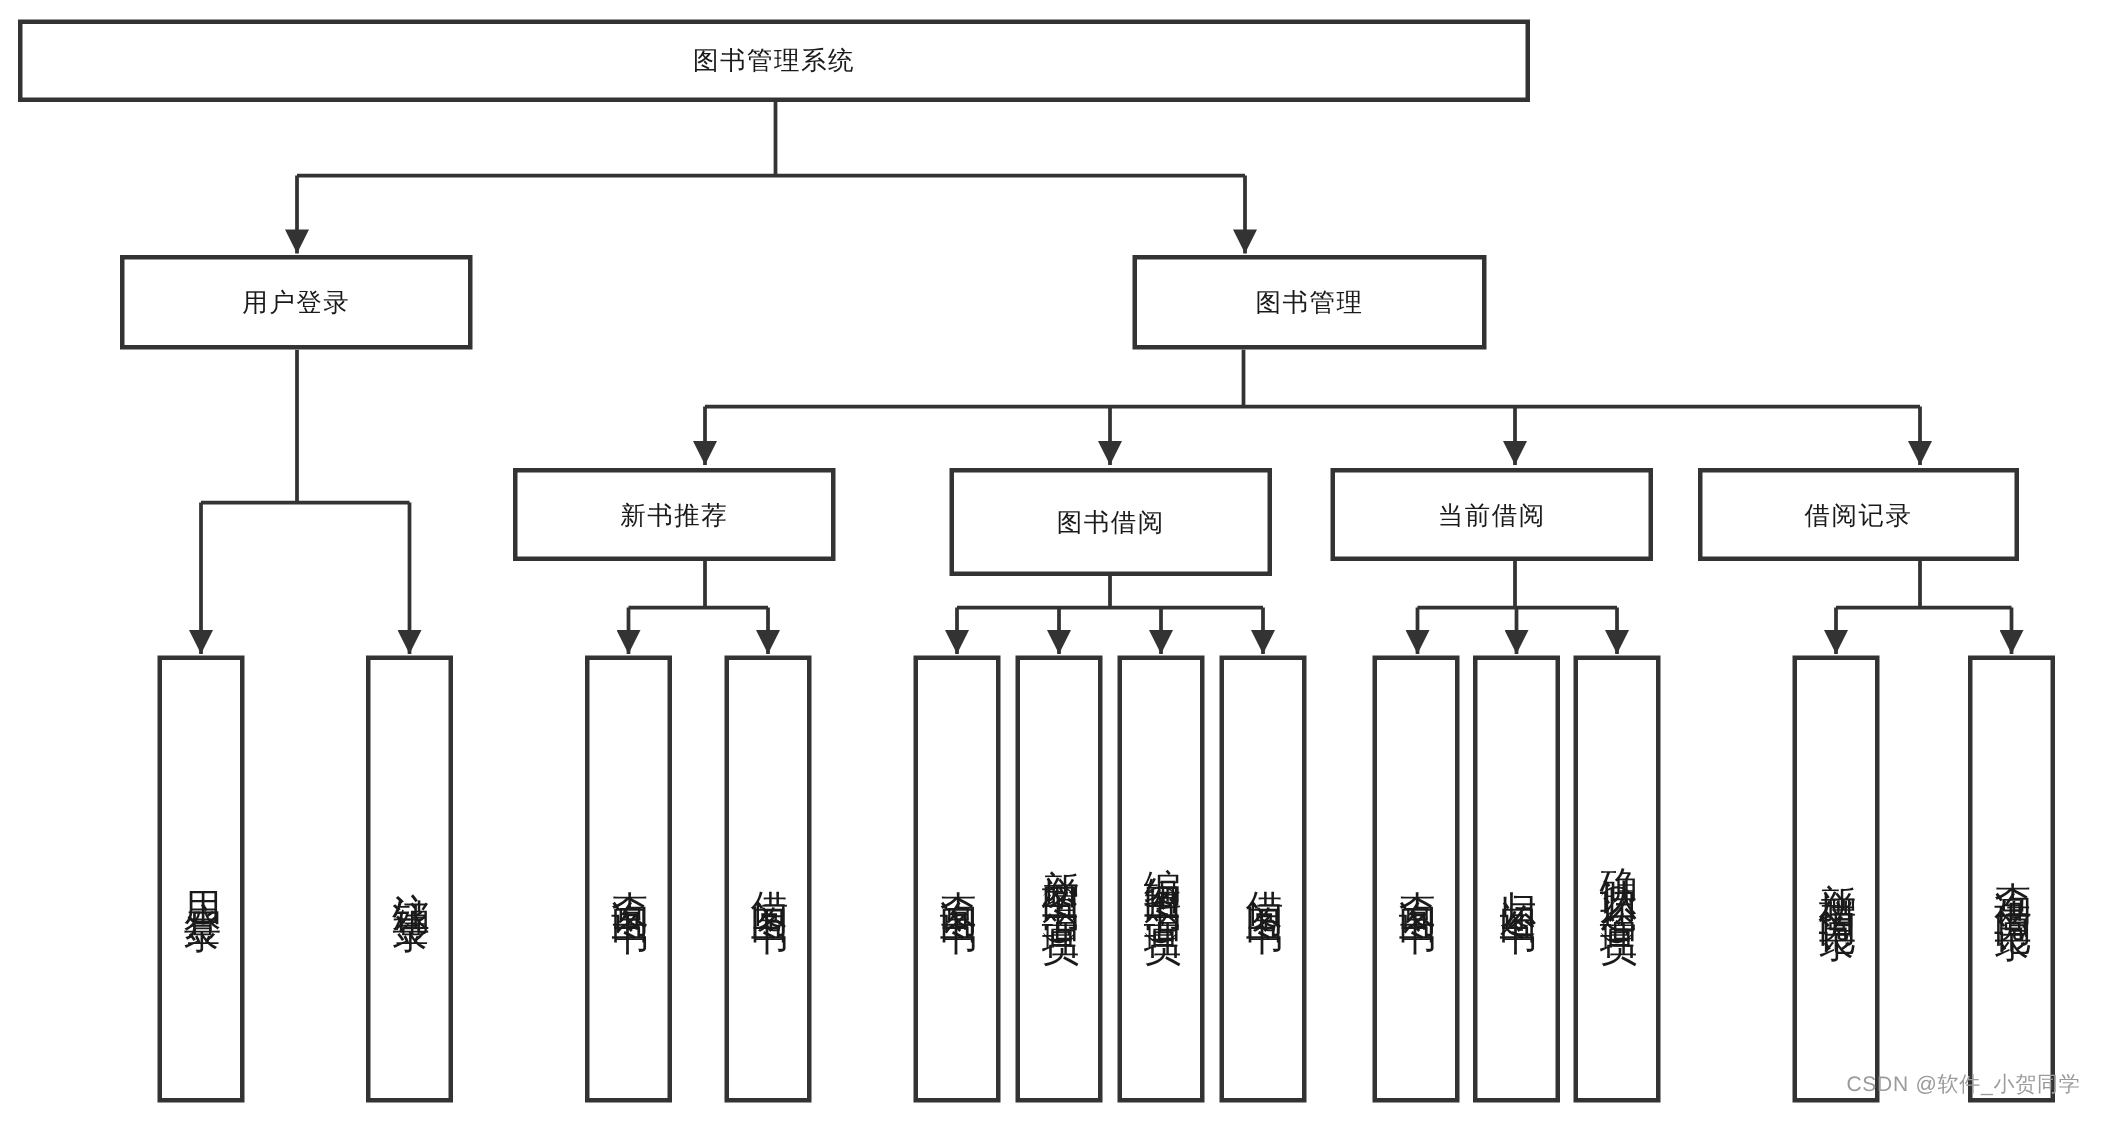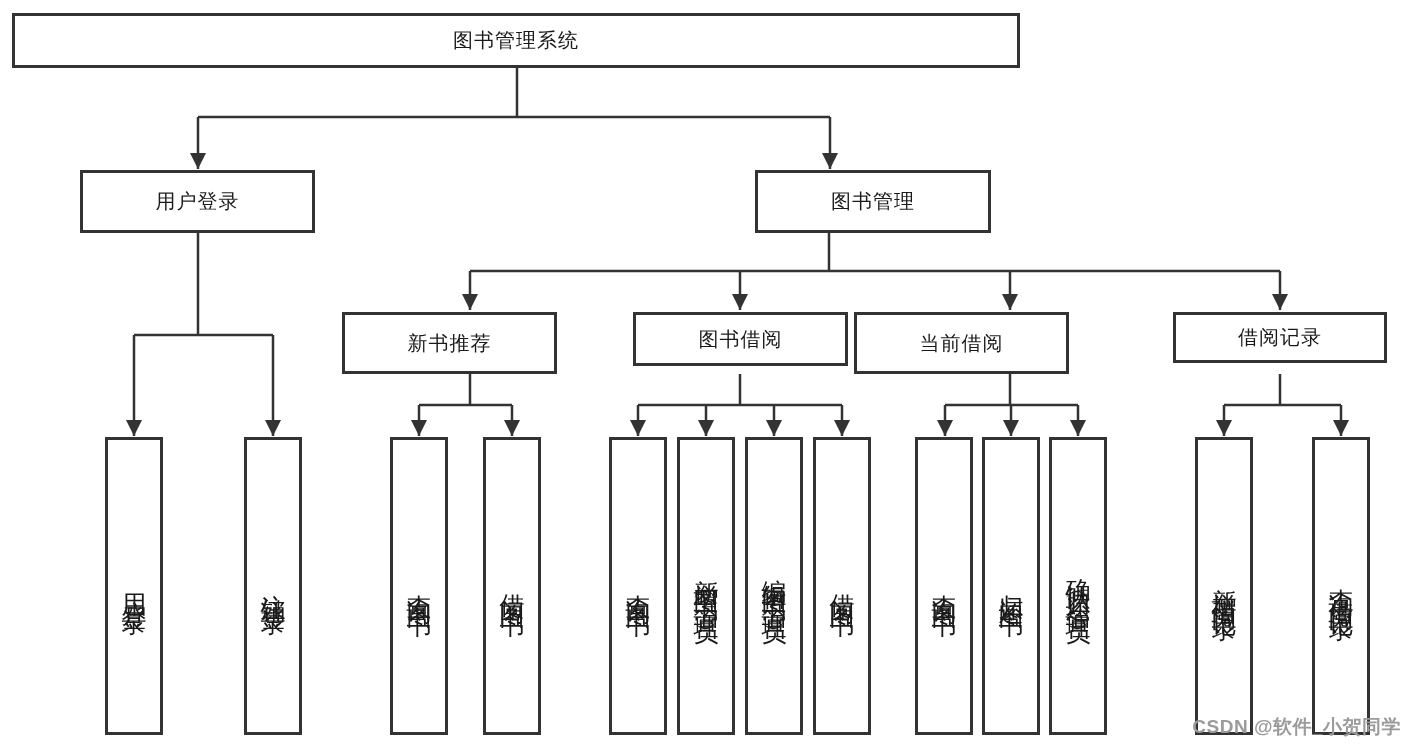--- a/index.html
+++ b/index.html
@@ -12,29 +12,29 @@
     overflow:hidden;
   }
   #wires{position:absolute;left:0;top:0;width:1405px;height:747px;pointer-events:none;}
   .wire{stroke:var(--line);stroke-width:2.5;fill:none;}
   .arrowhead{fill:var(--line);}
   .hbox,.vbox{
     position:absolute;box-sizing:border-box;background:var(--box-fill);
     border:3px solid var(--box-border);
     display:flex;align-items:center;justify-content:center;
   }
-  .hbox{font-size:20px;letter-spacing:1px;white-space:nowrap;}
+  .hbox{font-size:17px;letter-spacing:1px;white-space:nowrap;}
   .vbox{width:58px;top:437px;height:298px;}
   .vtext{
     writing-mode:vertical-rl;text-orientation:mixed;
     font-size:25px;line-height:1;letter-spacing:6px;white-space:nowrap;
   }
   #watermark{
-    position:absolute;right:4px;top:714px;font-size:19px;color:#9b9b9b;
-    letter-spacing:0.5px;white-space:nowrap;font-weight:bold;
+    position:absolute;right:18px;top:714px;font-size:14px;color:#9b9b9b;
+    letter-spacing:0.5px;white-space:nowrap;
   }
 </style>
 </head>
 <body>
 
 <div id="canvas">
 
   <svg id="wires" viewBox="0 0 1405 747" xmlns="http://www.w3.org/2000/svg">
     <defs>
       <marker id="arr" viewBox="0 0 10 10" refX="10" refY="5" markerWidth="21" markerHeight="16" orient="auto" markerUnits="userSpaceOnUse">
@@ -74,23 +74,23 @@
     <path class="wire" d="M1224,405 V436" marker-end="url(#arr)"></path>
     <path class="wire" d="M1341,405 V436" marker-end="url(#arr)"></path>
   </svg>
 
   <div class="hbox" style="left:12px;top:13px;width:1008px;height:55px;">图书管理系统</div>
 
   <div class="hbox" style="left:80px;top:170px;width:235px;height:63px;">用户登录</div>
   <div class="hbox" style="left:711px;top:170px;width:236px;height:63px;margin-left:44px;">图书管理</div>
 
   <div class="hbox" style="left:342px;top:312px;width:215px;height:62px;">新书推荐</div>
-  <div class="hbox" style="left:633px;top:312px;width:215px;height:54px;">图书借阅</div>
-  <div class="hbox" style="left:854px;top:312px;width:215px;height:62px;">当前借阅</div>
-  <div class="hbox" style="left:1173px;top:312px;width:214px;height:51px;">借阅记录</div>
+  <div class="hbox" style="left:633px;top:312px;width:215px;height:72px;">图书借阅</div>
+  <div class="hbox" style="left:887px;top:312px;width:215px;height:62px;">当前借阅</div>
+  <div class="hbox" style="left:1132px;top:312px;width:214px;height:62px;">借阅记录</div>
 
   <div class="vbox" style="left:105px;">
     <span class="vtext">用户登录</span>
   </div>
   <div class="vbox" style="left:244px;">
     <span class="vtext">注销登录</span>
   </div>
 
   <div class="vbox" style="left:390px;">
     <span class="vtext">查询图书</span>

